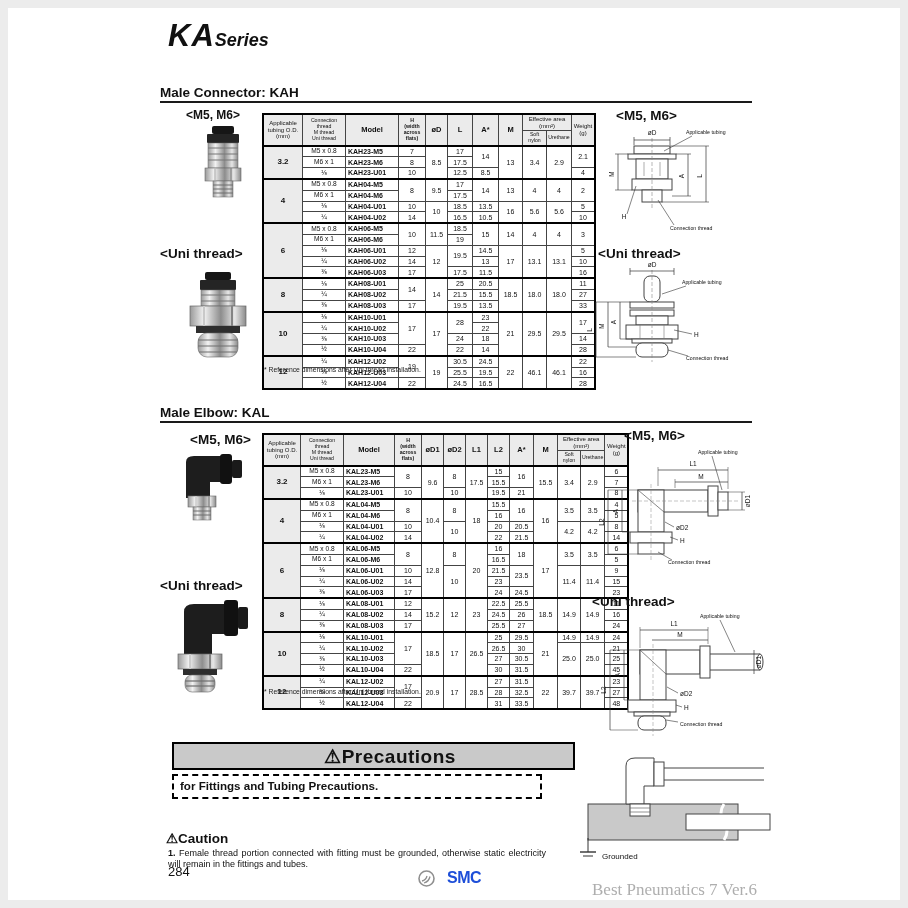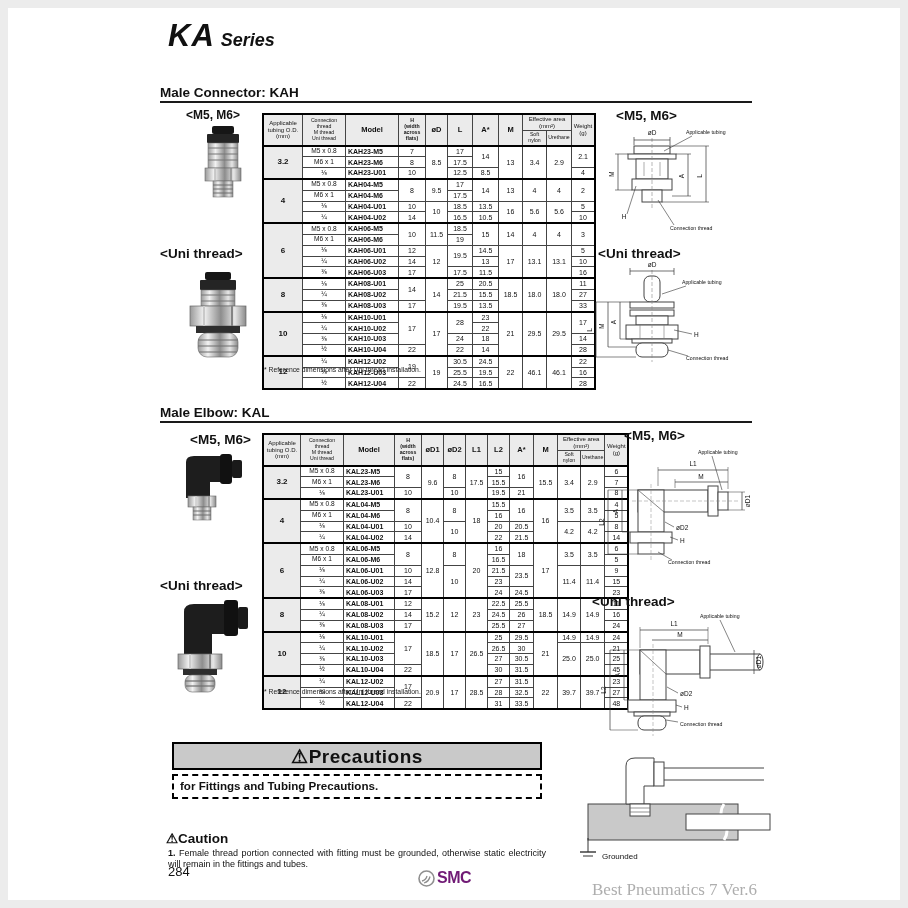--- a/index.html
+++ b/index.html
@@ -3,51 +3,51 @@
 <meta charset="utf-8">
 <style>
   html,body{margin:0;padding:0;}
   body{width:908px;height:908px;background:#fff;font-family:"Liberation Sans",sans-serif;color:#111;position:relative;overflow:hidden;}
   .frame{position:absolute;inset:0;border:8px solid #ececec;pointer-events:none;z-index:50;}
   .abs{position:absolute;}
 
   
   .series{left:168px;top:18px;font-style:italic;font-weight:bold;}
   .series .big{font-size:31px;letter-spacing:1px;}
-  .series .small{font-size:18px;margin-left:6px;}
+  .series .small{font-size:18px;}
   .sec-title{font-weight:bold;font-size:13.5px;}
   .rule{height:2px;background:#1a1a1a;}
   .angle{font-weight:bold;font-size:12px;white-space:nowrap;text-align:right;}
   .angle.lg{font-size:13.5px;}
 
   
   table.spec{border-collapse:collapse;background:#fff;border:2px solid #000;table-layout:auto;margin-top:9px;}
   table.spec th,table.spec td{border:1px solid #444;text-align:center;vertical-align:middle;padding:0 1px;height:9.8px;line-height:1.04;font-weight:normal;font-size:7px;color:#111;}
   table.spec th{background:#ebebeb;white-space:pre-line;font-size:6px;line-height:1.1;padding:1px;}
   table.spec th.b{font-weight:bold;font-size:7.5px;}
   table.spec th.sm{font-size:5.2px;}
   table.spec th.tiny{font-size:5.2px;height:8px;}
   table.spec td.od{background:#ebebeb;font-weight:bold;font-size:8px;}
   table.spec td.mdl{font-weight:bold;text-align:left;padding-left:2px;white-space:nowrap;}
   table.spec td.sm{font-size:6.6px;white-space:nowrap;}
   table.spec tr.g td{border-top:2px solid #000;}
   .footnote{font-size:6.8px;color:#222;}
 
   
-  .prec-bar{left:172px;top:742px;width:366px;height:24px;background:#c9c9c9;border:2px solid #000;display:flex;align-items:center;justify-content:center;}
+  .prec-bar{left:172px;top:742px;width:366px;height:24px;background:#c9c9c9;border:2px solid #000;display:flex;align-items:center;justify-content:center;padding-left:33px;}
   .prec-bar .t{font-weight:bold;font-size:19px;letter-spacing:.5px;}
   .prec-box{left:172px;top:774px;width:354px;border:2.5px dashed #000;padding:3px 6px;}
   .prec-box div{font-weight:bold;font-size:11.6px;line-height:1.26;white-space:nowrap;}
   .caution-title{left:166px;top:830px;font-weight:bold;font-size:13.5px;}
   .caution-text{left:168px;top:848px;width:378px;font-size:9px;line-height:1.25;text-align:justify;}
   .caution-text .num{font-weight:bold;}
 
   
   .pageno{left:168px;top:864px;font-size:13px;}
-  .smc{left:418px;top:869px;display:flex;align-items:center;gap:2px;color:#701a75;}
+  .smc{left:418px;top:869px;display:flex;align-items:center;gap:12px;color:#1d4ed8;}
   .smc .word{font-weight:bold;font-size:16px;letter-spacing:-.5px;}
   .edition{left:592px;top:880px;font-family:"Liberation Serif",serif;font-size:17px;color:#aeaeae;}
 
   svg text{font-family:"Liberation Sans",sans-serif;}
   .dlab{font-size:6.5px;fill:#111;}
   .dlab-sm{font-size:5.2px;fill:#111;}
 </style>
 </head>
 <body>
 

